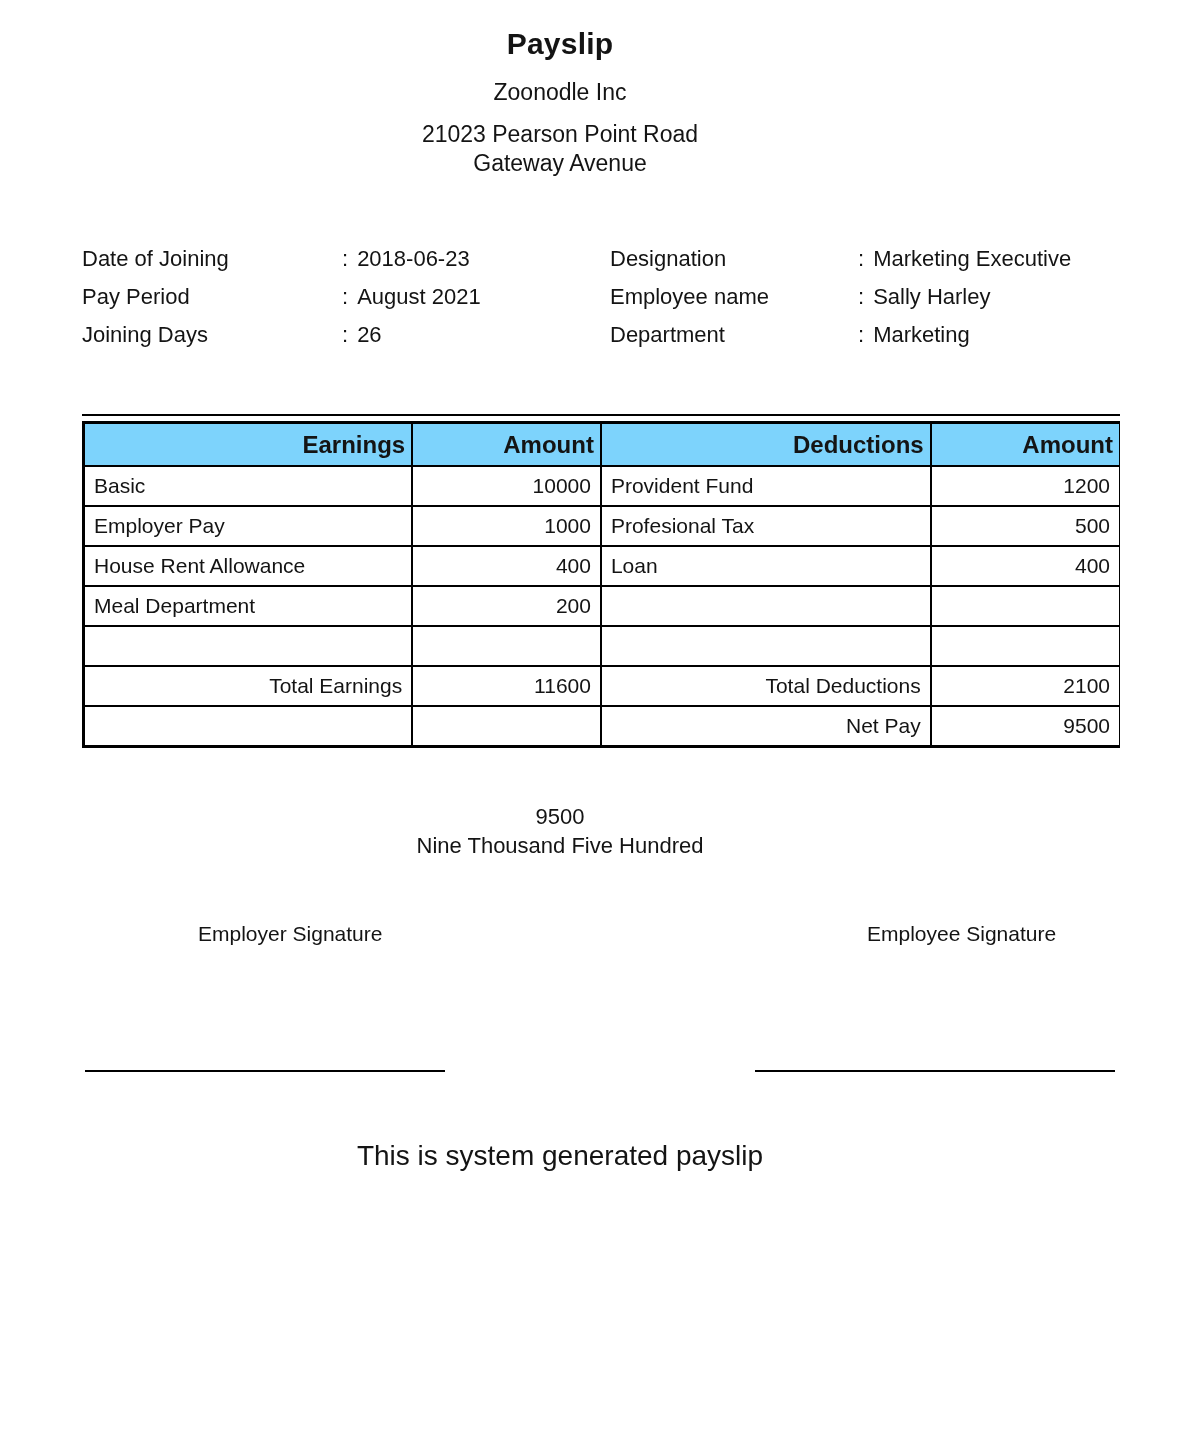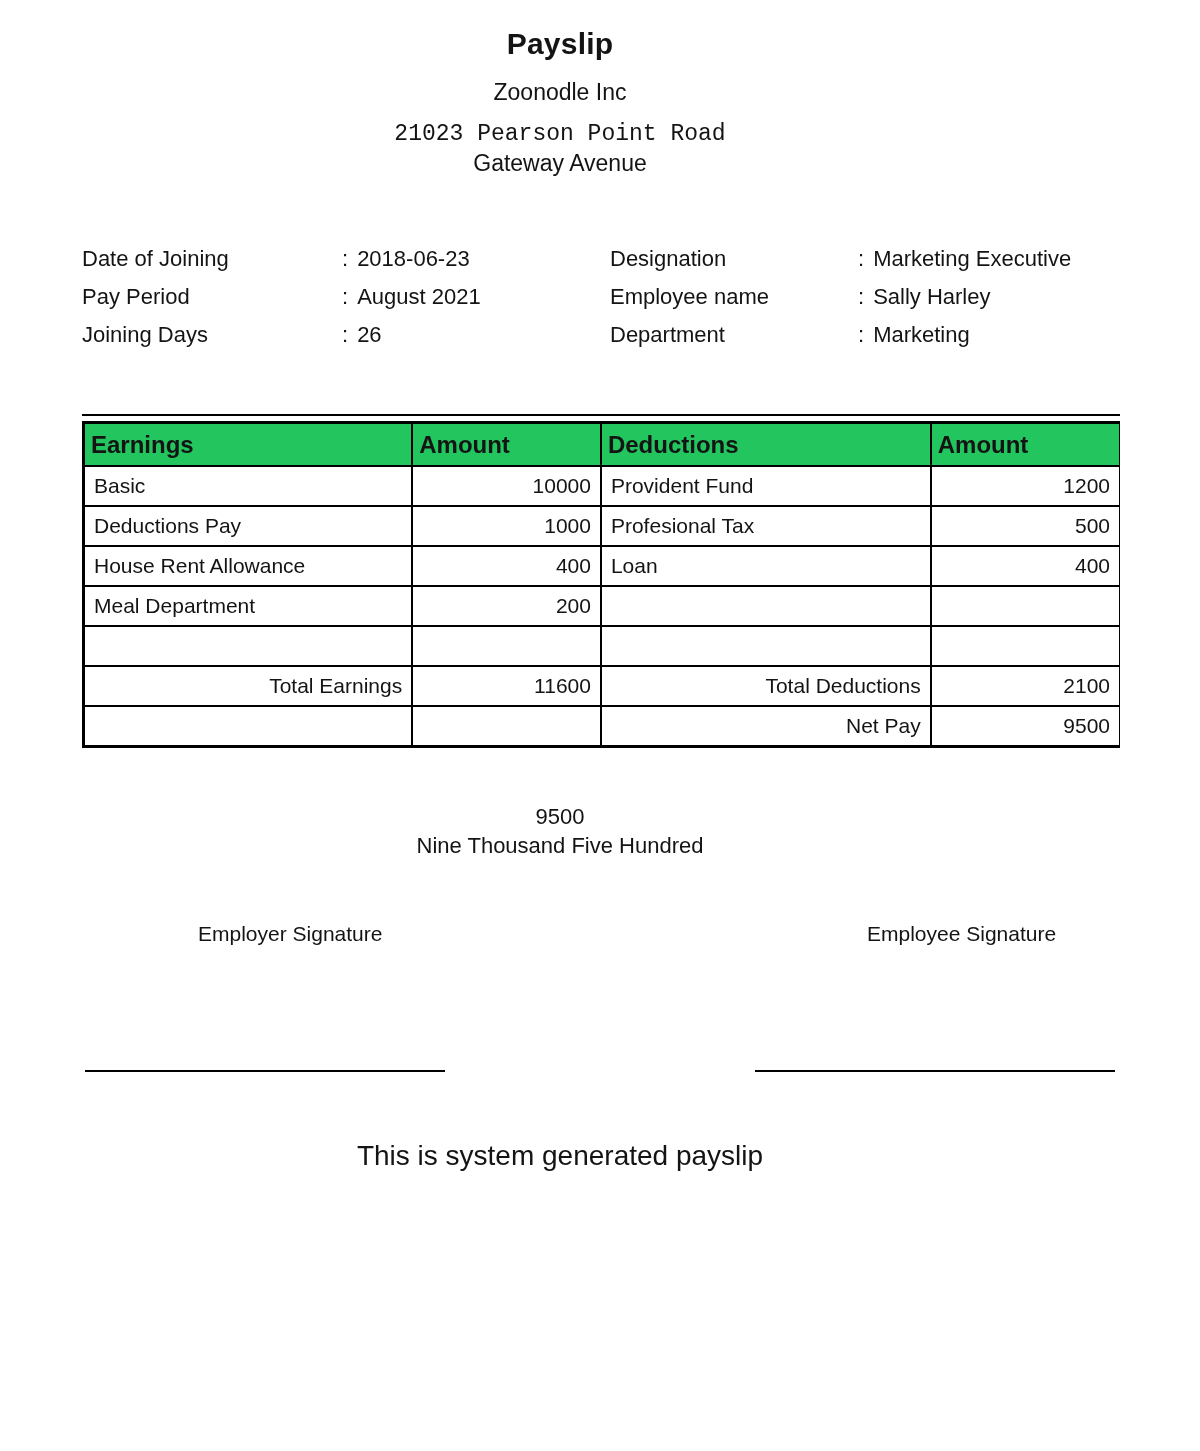--- a/index.html
+++ b/index.html
@@ -11,21 +11,21 @@
     font-family:"Liberation Sans", sans-serif;
     color:#141414;
     overflow:hidden;
     border-radius:23px;
   }
 
   
   .doc-header { position:absolute; top:26px; left:0; width:100%; text-align:center; }
   .doc-title { font-size:30px; font-weight:700; line-height:36px; letter-spacing:0.2px; }
   .company-name { font-size:23px; line-height:27px; margin-top:17px; }
-  .address-line1 { font-size:23px; line-height:29px; margin-top:14px;font-family:Liberation Mono, monospace; }
+  .address-line1 { font-size:23px; line-height:29px; margin-top:14px; }
   .address-line2 { font-size:23px; line-height:29px; }
 
   
   .info-section { position:absolute; top:240px; left:82px; right:78px; display:flex; }
   .info-col-left { width:528px; flex:0 0 528px; }
   .info-col-right { flex:1; }
   .info-row { display:flex; align-items:center; height:38px; font-size:22px; }
   .info-label-left { width:260px; flex:0 0 260px; }
   .info-label-right { width:248px; flex:0 0 248px; }
   .info-value { white-space:nowrap; }
@@ -35,24 +35,24 @@
   .table-wrap { position:absolute; left:82px; top:414px; width:1040px; }
   .table-toprule { height:2px; background:#000; margin-bottom:5px; }
   table.payslip-table {
     width:100%;
     border-collapse:collapse;
     table-layout:fixed;
     border:3px solid #000;
   }
   .payslip-table th, .payslip-table td { border:2px solid #000; overflow:hidden; }
   .payslip-table th {
-    background:#22c55e;
+    background:#7dd3fc;
     font-size:24px;
     font-weight:700;
-    text-align:left;
+    text-align:right;
     height:41px;
     padding:0 6px;
   }
   .payslip-table td {
     font-size:21px;
     height:38px;
     padding:0 9px;
     white-space:nowrap;
   }
   .payslip-table tbody tr { height:40px; }
@@ -138,21 +138,21 @@
         </tr>
       </thead>
       <tbody>
         <tr>
           <td class="cell-label">Basic</td>
           <td class="cell-amount">10000</td>
           <td class="cell-label">Provident Fund</td>
           <td class="cell-amount">1200</td>
         </tr>
         <tr>
-          <td class="cell-label">Deductions Pay</td>
+          <td class="cell-label">Employer Pay</td>
           <td class="cell-amount">1000</td>
           <td class="cell-label">Profesional Tax</td>
           <td class="cell-amount">500</td>
         </tr>
         <tr>
           <td class="cell-label">House Rent Allowance</td>
           <td class="cell-amount">400</td>
           <td class="cell-label">Loan</td>
           <td class="cell-amount">400</td>
         </tr>

